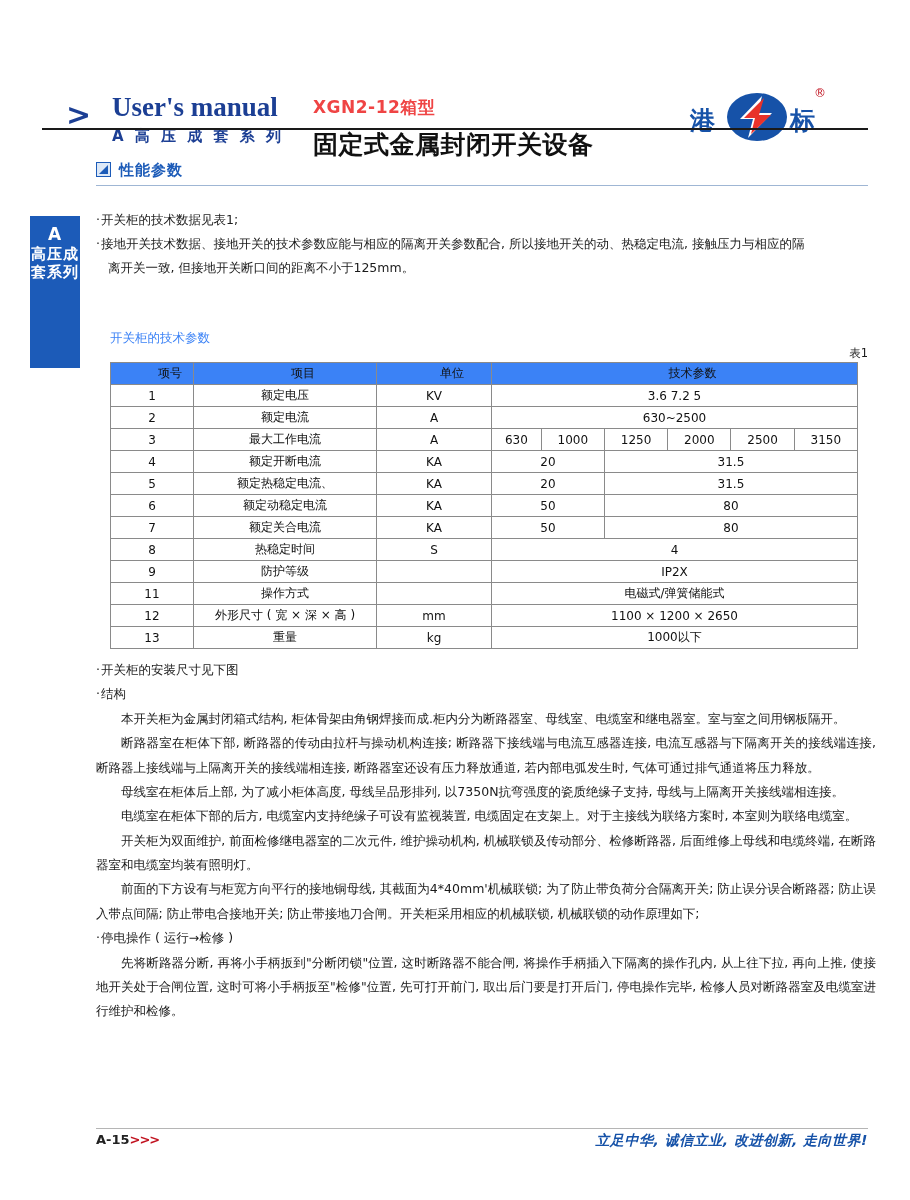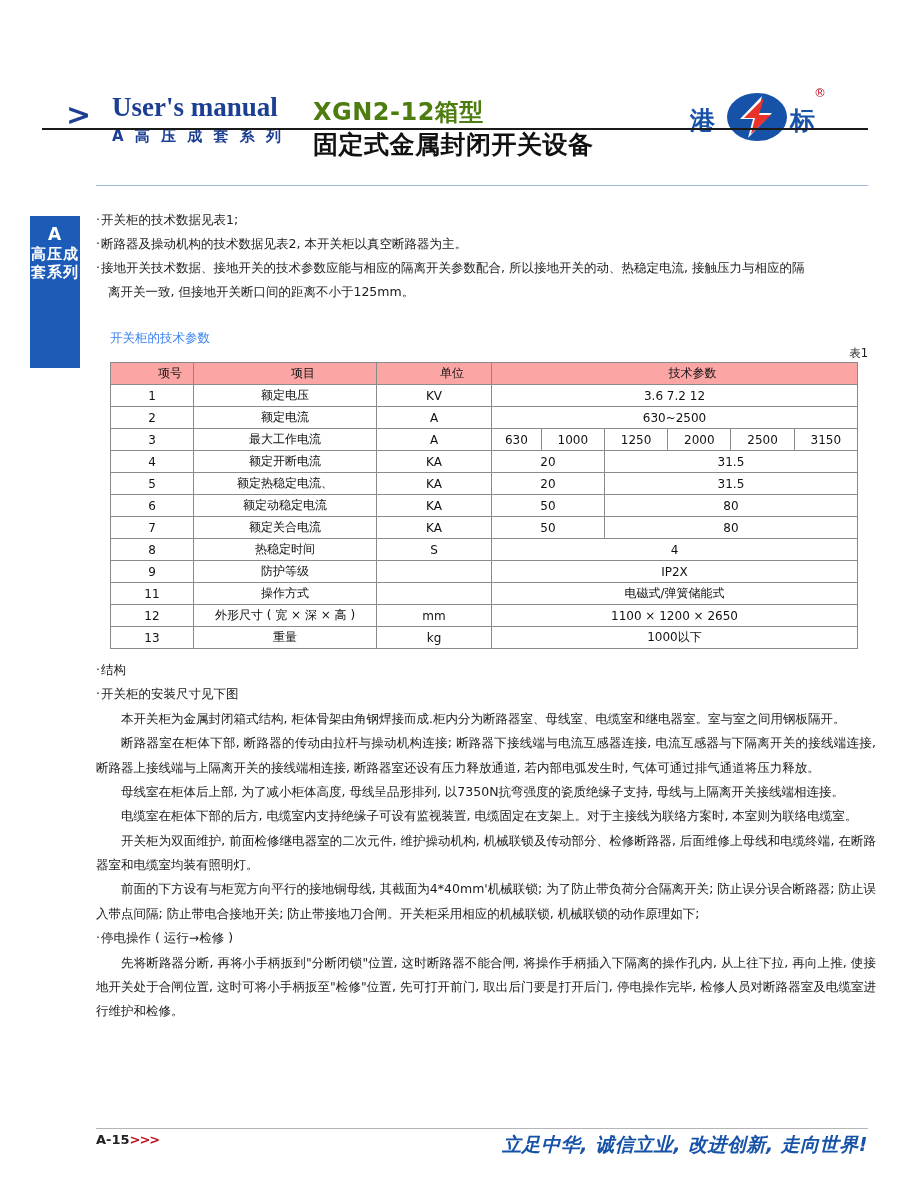--- a/index.html
+++ b/index.html
@@ -55,23 +55,23 @@
     position: absolute;
     left: 112px; top: 97px;
     font-size: 15px;
     color: #1c3f94;
     letter-spacing: 3px;
     font-weight: bold;
   }
   .prod-line1 {
     position: absolute;
     left: 313px; top: 66px;
-    font-size: 24px;
-    font-weight: bold;
-    color: #4d7c0f;
+    font-size: 17px;
+    font-weight: bold;
+    color: #ef4444;
     letter-spacing: 0.5px;
   }
   .prod-line2 {
     position: absolute;
     left: 313px; top: 98px;
     font-size: 25px;
     font-weight: bold;
     color: #111;
     letter-spacing: 0.5px;
   }
@@ -207,21 +207,21 @@
     color: #111;
   }
   table.spec td, table.spec th {
     border: 1px solid #8a8a8a;
     text-align: center;
     height: 21px;
     padding: 0 2px;
     font-weight: normal;
   }
   table.spec thead td {
-    background: #fca5a5;
+    background: #3b82f6;
     font-weight: normal;
     padding-left: 38px;
   }
   .c-idx { width: 42px; }
   .c-item { width: 142px; }
   .c-unit { width: 74px; }
 
   
   .lower {
     position: absolute;
@@ -252,21 +252,21 @@
     font-weight: bold;
   }
   .page-num .arrows {
     color: #c1121f;
     letter-spacing: -1px;
     font-weight: bold;
   }
   .slogan {
     position: absolute;
     right: 42px; top: 1132px;
-    font-size: 19px;
+    font-size: 14px;
     color: #1652a8;
     font-weight: bold;
     font-style: italic;
     letter-spacing: 0.5px;
   }
 </style>
 </head>
 <body>
 
 <div class="page">
@@ -289,25 +289,27 @@
       <div class="logo-reg">®</div>
     </div>
   </div>
   <div class="header-rule"></div>
 
   <div class="side-tab">
     <span class="lead">A</span>
     <span>高压成套系列</span>
   </div>
 
+  <div class="sec-head">
+    <span class="sec-icon"></span><span class="sec-title">性能参数</span>
+  </div>
   <div class="sec-rule"></div>
 
   <div class="content">
     <div class="bullet"><span class="dot">·</span><span>开关柜的技术数据见表1;</span></div>
-    <div class="bullet"><span class="dot">·</span><span>断路器及操动机构的技术数据见表2, 本开关柜以真空断路器为主。</span></div>
     <div class="bullet"><span class="dot">·</span><span>接地开关技术数据、接地开关的技术参数应能与相应的隔离开关参数配合, 所以接地开关的动、热稳定电流, 接触压力与相应的隔</span></div>
     <div class="hang">离开关一致, 但接地开关断口间的距离不小于125mm。</div>
   </div>
 
   <div class="tbl-caption">开关柜的技术参数</div>
   <div class="tbl-num">表1</div>
 
   <table class="spec">
     <thead>
       <tr>
@@ -315,21 +317,21 @@
         <td class="c-item">项目</td>
         <td class="c-unit">单位</td>
         <td colspan="6">技术参数</td>
       </tr>
     </thead>
     <tbody id="spec-body">
         <tr>
           <td class="c-idx">1</td>
           <td class="c-item">额定电压</td>
           <td class="c-unit">KV</td>
-          <td colspan="6">3.6    7.2    12</td>
+          <td colspan="6">3.6    7.2    5</td>
         </tr>
         <tr>
           <td class="c-idx">2</td>
           <td class="c-item">额定电流</td>
           <td class="c-unit">A</td>
           <td colspan="6">630~2500</td>
         </tr>
         <tr>
           <td class="c-idx">3</td>
           <td class="c-item">最大工作电流</td>
@@ -396,22 +398,22 @@
         <tr>
           <td class="c-idx">13</td>
           <td class="c-item">重量</td>
           <td class="c-unit">kg</td>
           <td colspan="6">1000以下</td>
         </tr>
       </tbody>
   </table>
 
   <div class="lower">
+    <p class="bullet"><span class="dot">·</span><span>开关柜的安装尺寸见下图</span></p>
     <p class="bullet"><span class="dot">·</span><span>结构</span></p>
-    <p class="bullet"><span class="dot">·</span><span>开关柜的安装尺寸见下图</span></p>
     <p class="p-indent">本开关柜为金属封闭箱式结构, 柜体骨架由角钢焊接而成.柜内分为断路器室、母线室、电缆室和继电器室。室与室之间用钢板隔开。</p>
     <p class="p-indent">断路器室在柜体下部, 断路器的传动由拉杆与操动机构连接; 断路器下接线端与电流互感器连接, 电流互感器与下隔离开关的接线端连接, 断路器上接线端与上隔离开关的接线端相连接, 断路器室还设有压力释放通道, 若内部电弧发生时, 气体可通过排气通道将压力释放。</p>
     <p class="p-indent">母线室在柜体后上部, 为了减小柜体高度, 母线呈品形排列, 以7350N抗弯强度的瓷质绝缘子支持, 母线与上隔离开关接线端相连接。</p>
     <p class="p-indent">电缆室在柜体下部的后方, 电缆室内支持绝缘子可设有监视装置, 电缆固定在支架上。对于主接线为联络方案时, 本室则为联络电缆室。</p>
     <p class="p-indent">开关柜为双面维护, 前面检修继电器室的二次元件, 维护操动机构, 机械联锁及传动部分、检修断路器, 后面维修上母线和电缆终端, 在断路器室和电缆室均装有照明灯。</p>
     <p class="p-indent">前面的下方设有与柜宽方向平行的接地铜母线, 其截面为4*40mm'机械联锁; 为了防止带负荷分合隔离开关; 防止误分误合断路器; 防止误入带点间隔; 防止带电合接地开关; 防止带接地刀合闸。开关柜采用相应的机械联锁, 机械联锁的动作原理如下;</p>
     <p class="bullet"><span class="dot">·</span><span>停电操作 ( 运行→检修 )</span></p>
     <p class="p-indent">先将断路器分断, 再将小手柄扳到"分断闭锁"位置, 这时断路器不能合闸, 将操作手柄插入下隔离的操作孔内, 从上往下拉, 再向上推, 使接地开关处于合闸位置, 这时可将小手柄扳至"检修"位置, 先可打开前门, 取出后门要是打开后门, 停电操作完毕, 检修人员对断路器室及电缆室进行维护和检修。</p>
   </div>
 

